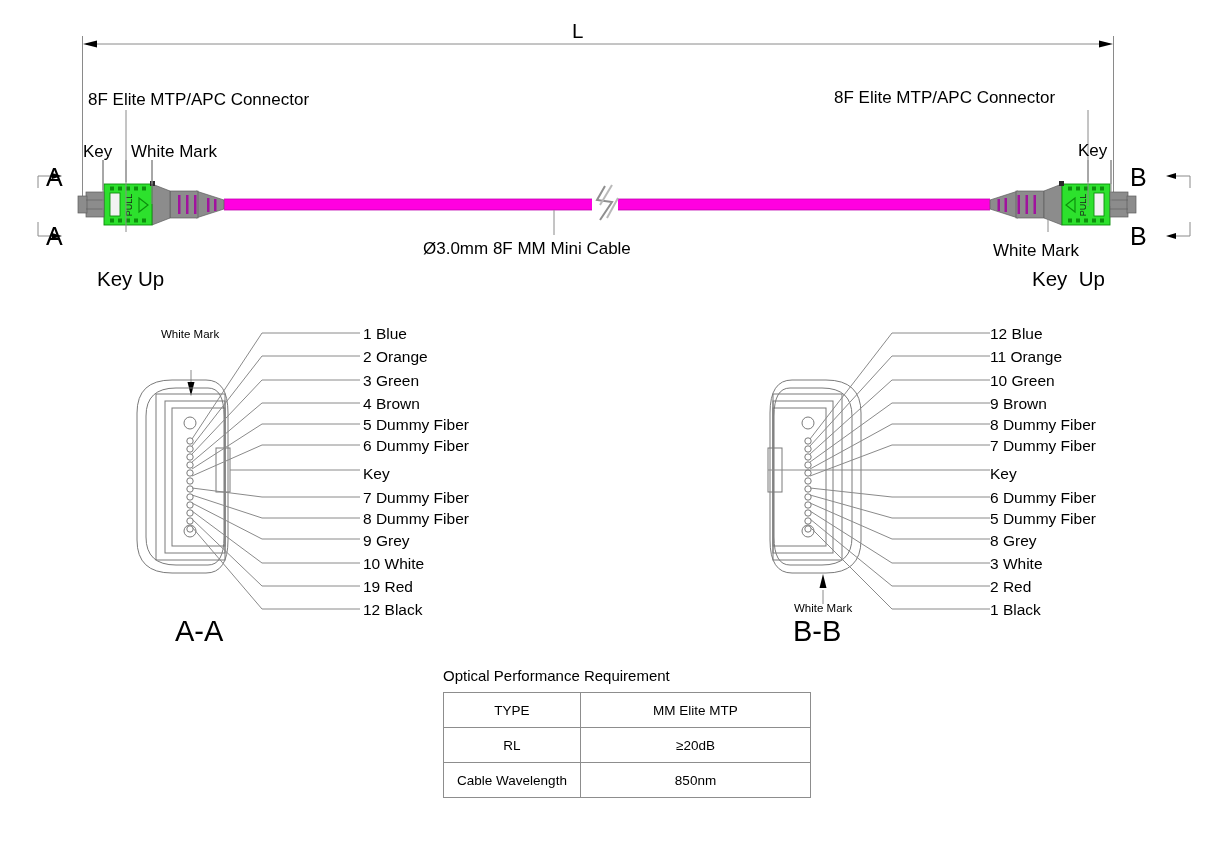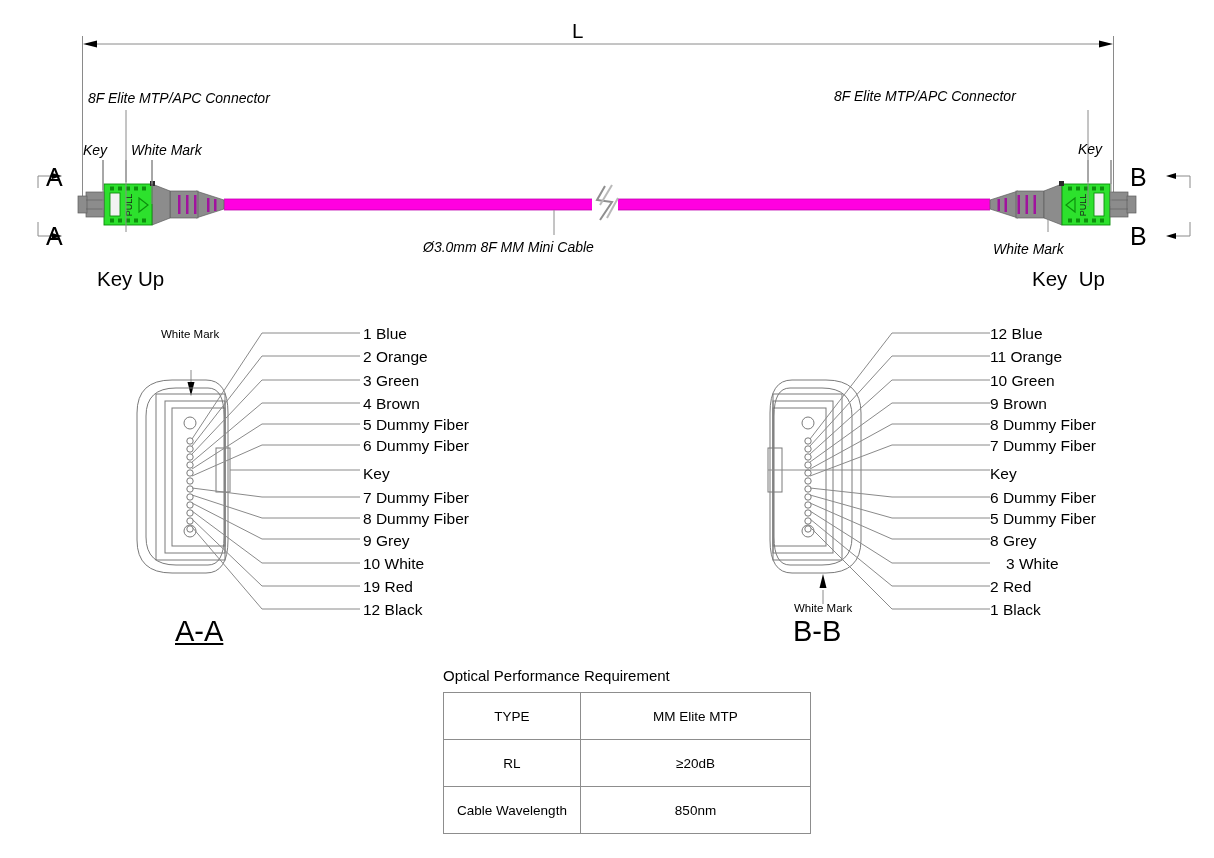--- a/index.html
+++ b/index.html
@@ -21,21 +21,21 @@
   }
   .abs { position: absolute; }
   .txt {
     position: absolute;
     white-space: pre;
     color: #000;
     line-height: 1;
   }
   .t11 { font-size: 11.5px; }
   .t15 { font-size: 15.5px; }
-  .t17 { font-size: 14px; font-style: italic; }
+  .t17 { font-size: 17px; }
   .t20 { font-size: 20.5px; }
   .t24 { font-size: 25px; }
   .t28 { font-size: 29px; }
 
   svg { display: block; }
   .lngrey { stroke: #7a7a7a; fill: none; stroke-width: 1; }
   .lnthin { stroke: #8a8a8a; fill: none; stroke-width: 1; }
 
   
   #perf-table {
@@ -43,21 +43,21 @@
     left: 443px;
     top: 692px;
     width: 368px;
     border-collapse: collapse;
     font-size: 13.5px;
   }
   #perf-table td {
     border: 1px solid #8d8d8d;
     height: 30px;
     text-align: center;
-    padding: 8px 4px;
+    padding: 2px 4px;
     color: #000;
   }
   #perf-table td.k { width: 128px; }
   .tbl-caption {
     position: absolute;
     left: 443px;
     top: 667px;
     font-size: 15px;
   }
 </style>
@@ -268,21 +268,21 @@
       <polyline points="72,158 142,127 240,127"></polyline>
       <polyline points="72,170 142,179 240,179"></polyline>
       <polyline points="72,177 142,200 240,200"></polyline>
       <polyline points="72,185 142,221 240,221"></polyline>
       <polyline points="72,193 142,245 240,245"></polyline>
       <polyline points="72,201 142,268 240,268"></polyline>
       <polyline points="72,209 142,291 240,291"></polyline>
     </g>
   </svg>
   <div class="txt t11" style="left:161px; top:329px;">White Mark</div>
-  <div class="txt t28" style="left:175px; top:617px;text-decoration:underline;">A-A</div>
+  <div class="txt t28" style="left:175px; top:617px;">A-A</div>
 
   <div class="txt t15" style="left:363px; top:326px;">1 Blue</div>
   <div class="txt t15" style="left:363px; top:349px;">2 Orange</div>
   <div class="txt t15" style="left:363px; top:373px;">3 Green</div>
   <div class="txt t15" style="left:363px; top:396px;">4 Brown</div>
   <div class="txt t15" style="left:363px; top:417px;">5 Dummy Fiber</div>
   <div class="txt t15" style="left:363px; top:438px;">6 Dummy Fiber</div>
   <div class="txt t15" style="left:363px; top:466px;">Key</div>
   <div class="txt t15" style="left:363px; top:490px;">7 Dummy Fiber</div>
   <div class="txt t15" style="left:363px; top:511px;">8 Dummy Fiber</div>
@@ -344,21 +344,21 @@
   <div class="txt t15" style="left:990px; top:326px;">12 Blue</div>
   <div class="txt t15" style="left:990px; top:349px;">11 Orange</div>
   <div class="txt t15" style="left:990px; top:373px;">10 Green</div>
   <div class="txt t15" style="left:990px; top:396px;">9 Brown</div>
   <div class="txt t15" style="left:990px; top:417px;">8 Dummy Fiber</div>
   <div class="txt t15" style="left:990px; top:438px;">7 Dummy Fiber</div>
   <div class="txt t15" style="left:990px; top:466px;">Key</div>
   <div class="txt t15" style="left:990px; top:490px;">6 Dummy Fiber</div>
   <div class="txt t15" style="left:990px; top:511px;">5 Dummy Fiber</div>
   <div class="txt t15" style="left:990px; top:533px;">8 Grey</div>
-  <div class="txt t15" style="left:990px; top:556px;margin-left:16px;">3 White</div>
+  <div class="txt t15" style="left:990px; top:556px;">3 White</div>
   <div class="txt t15" style="left:990px; top:579px;">2 Red</div>
   <div class="txt t15" style="left:990px; top:602px;">1 Black</div>
 
   <div class="tbl-caption">Optical Performance Requirement</div>
   <table id="perf-table">
     <tbody>
       <tr>
         <td class="k">TYPE</td>
         <td>MM Elite MTP</td>
       </tr>

